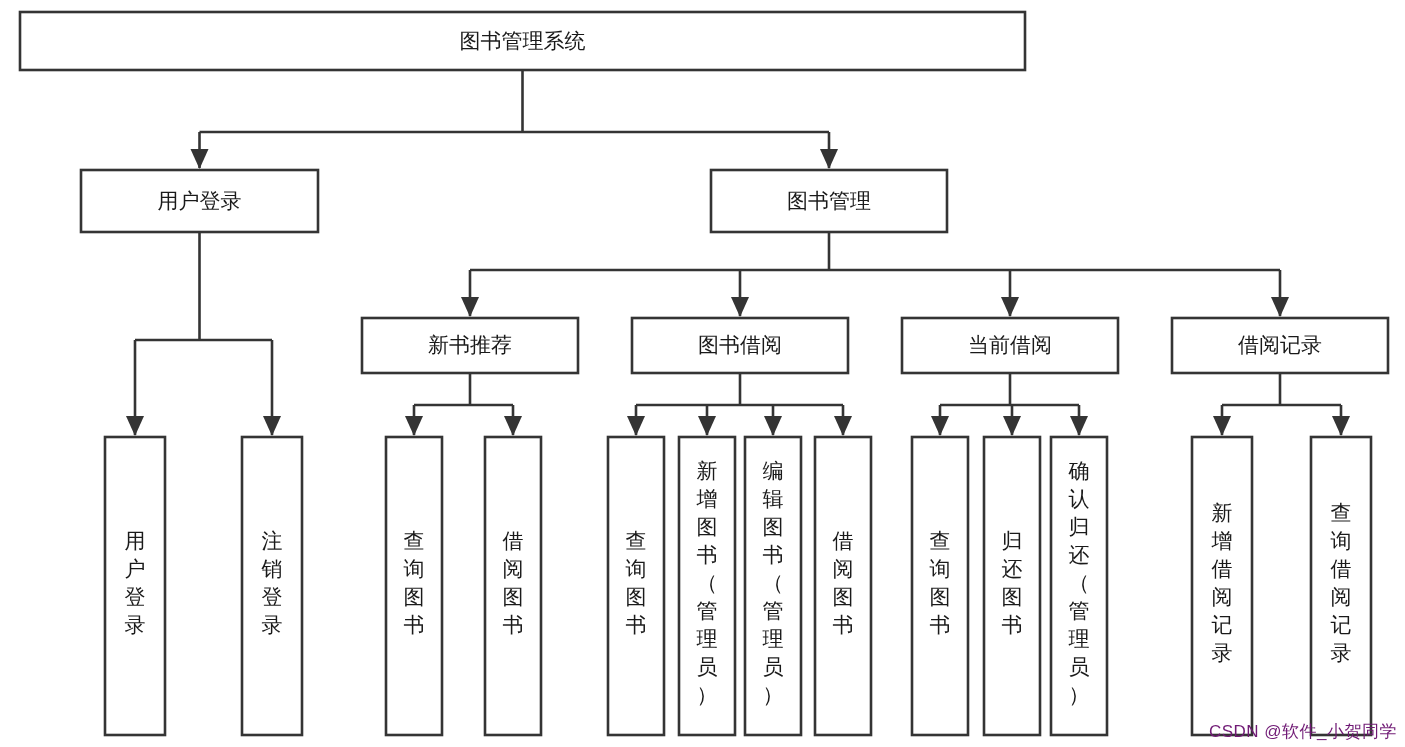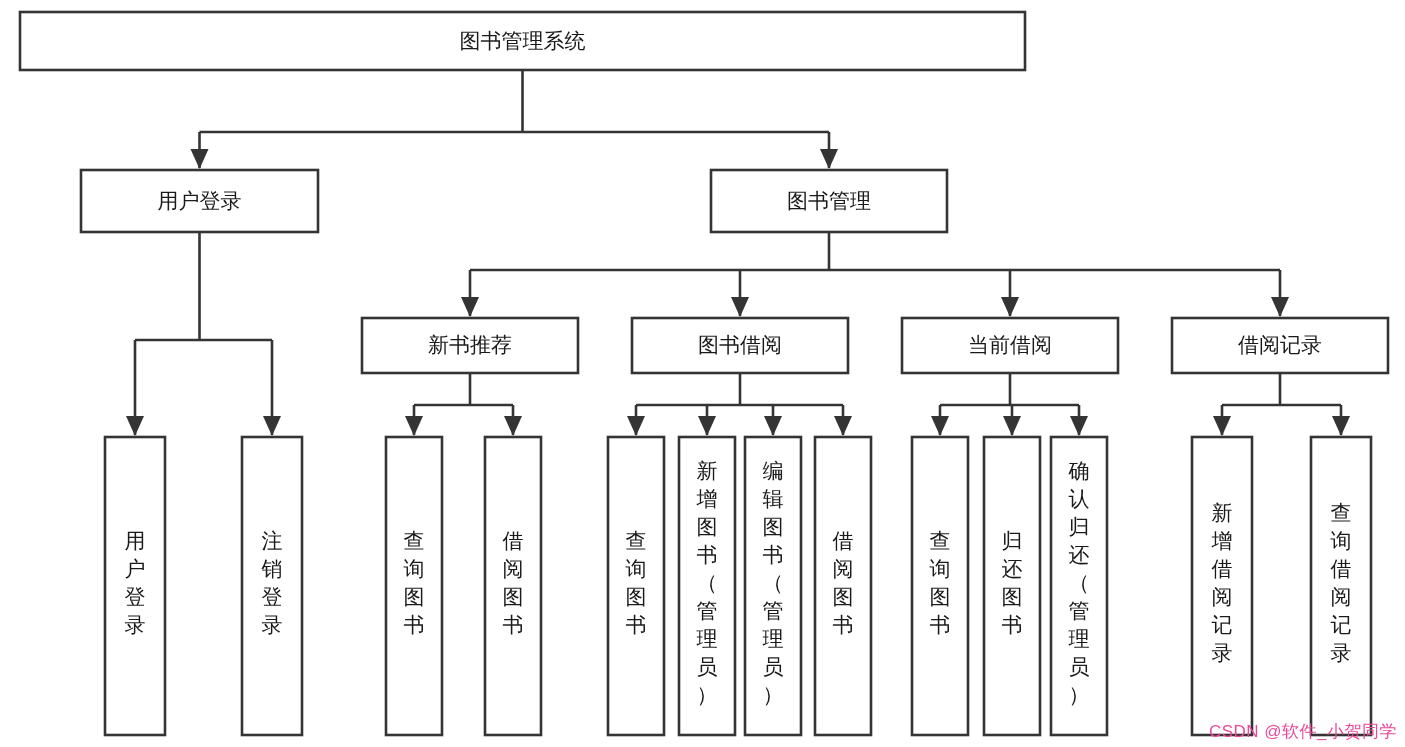--- a/index.html
+++ b/index.html
@@ -52,21 +52,21 @@
     font-size: 21px;
     fill: #1a1a1a;
     text-anchor: middle;
   }
   .watermark {
     position: absolute;
     right: 8px;
     bottom: 4px;
     font-family: "Liberation Sans", sans-serif;
     font-size: 17px;
-    color: #ec4899;
+    color: #701a75;
     white-space: nowrap;
     letter-spacing: 0.5px;
   }
 </style>
 </head>
 <body>
 
 <div id="diagram-root">
   <svg class="flowchart" viewBox="0 0 1405 747" xmlns="http://www.w3.org/2000/svg">
 

